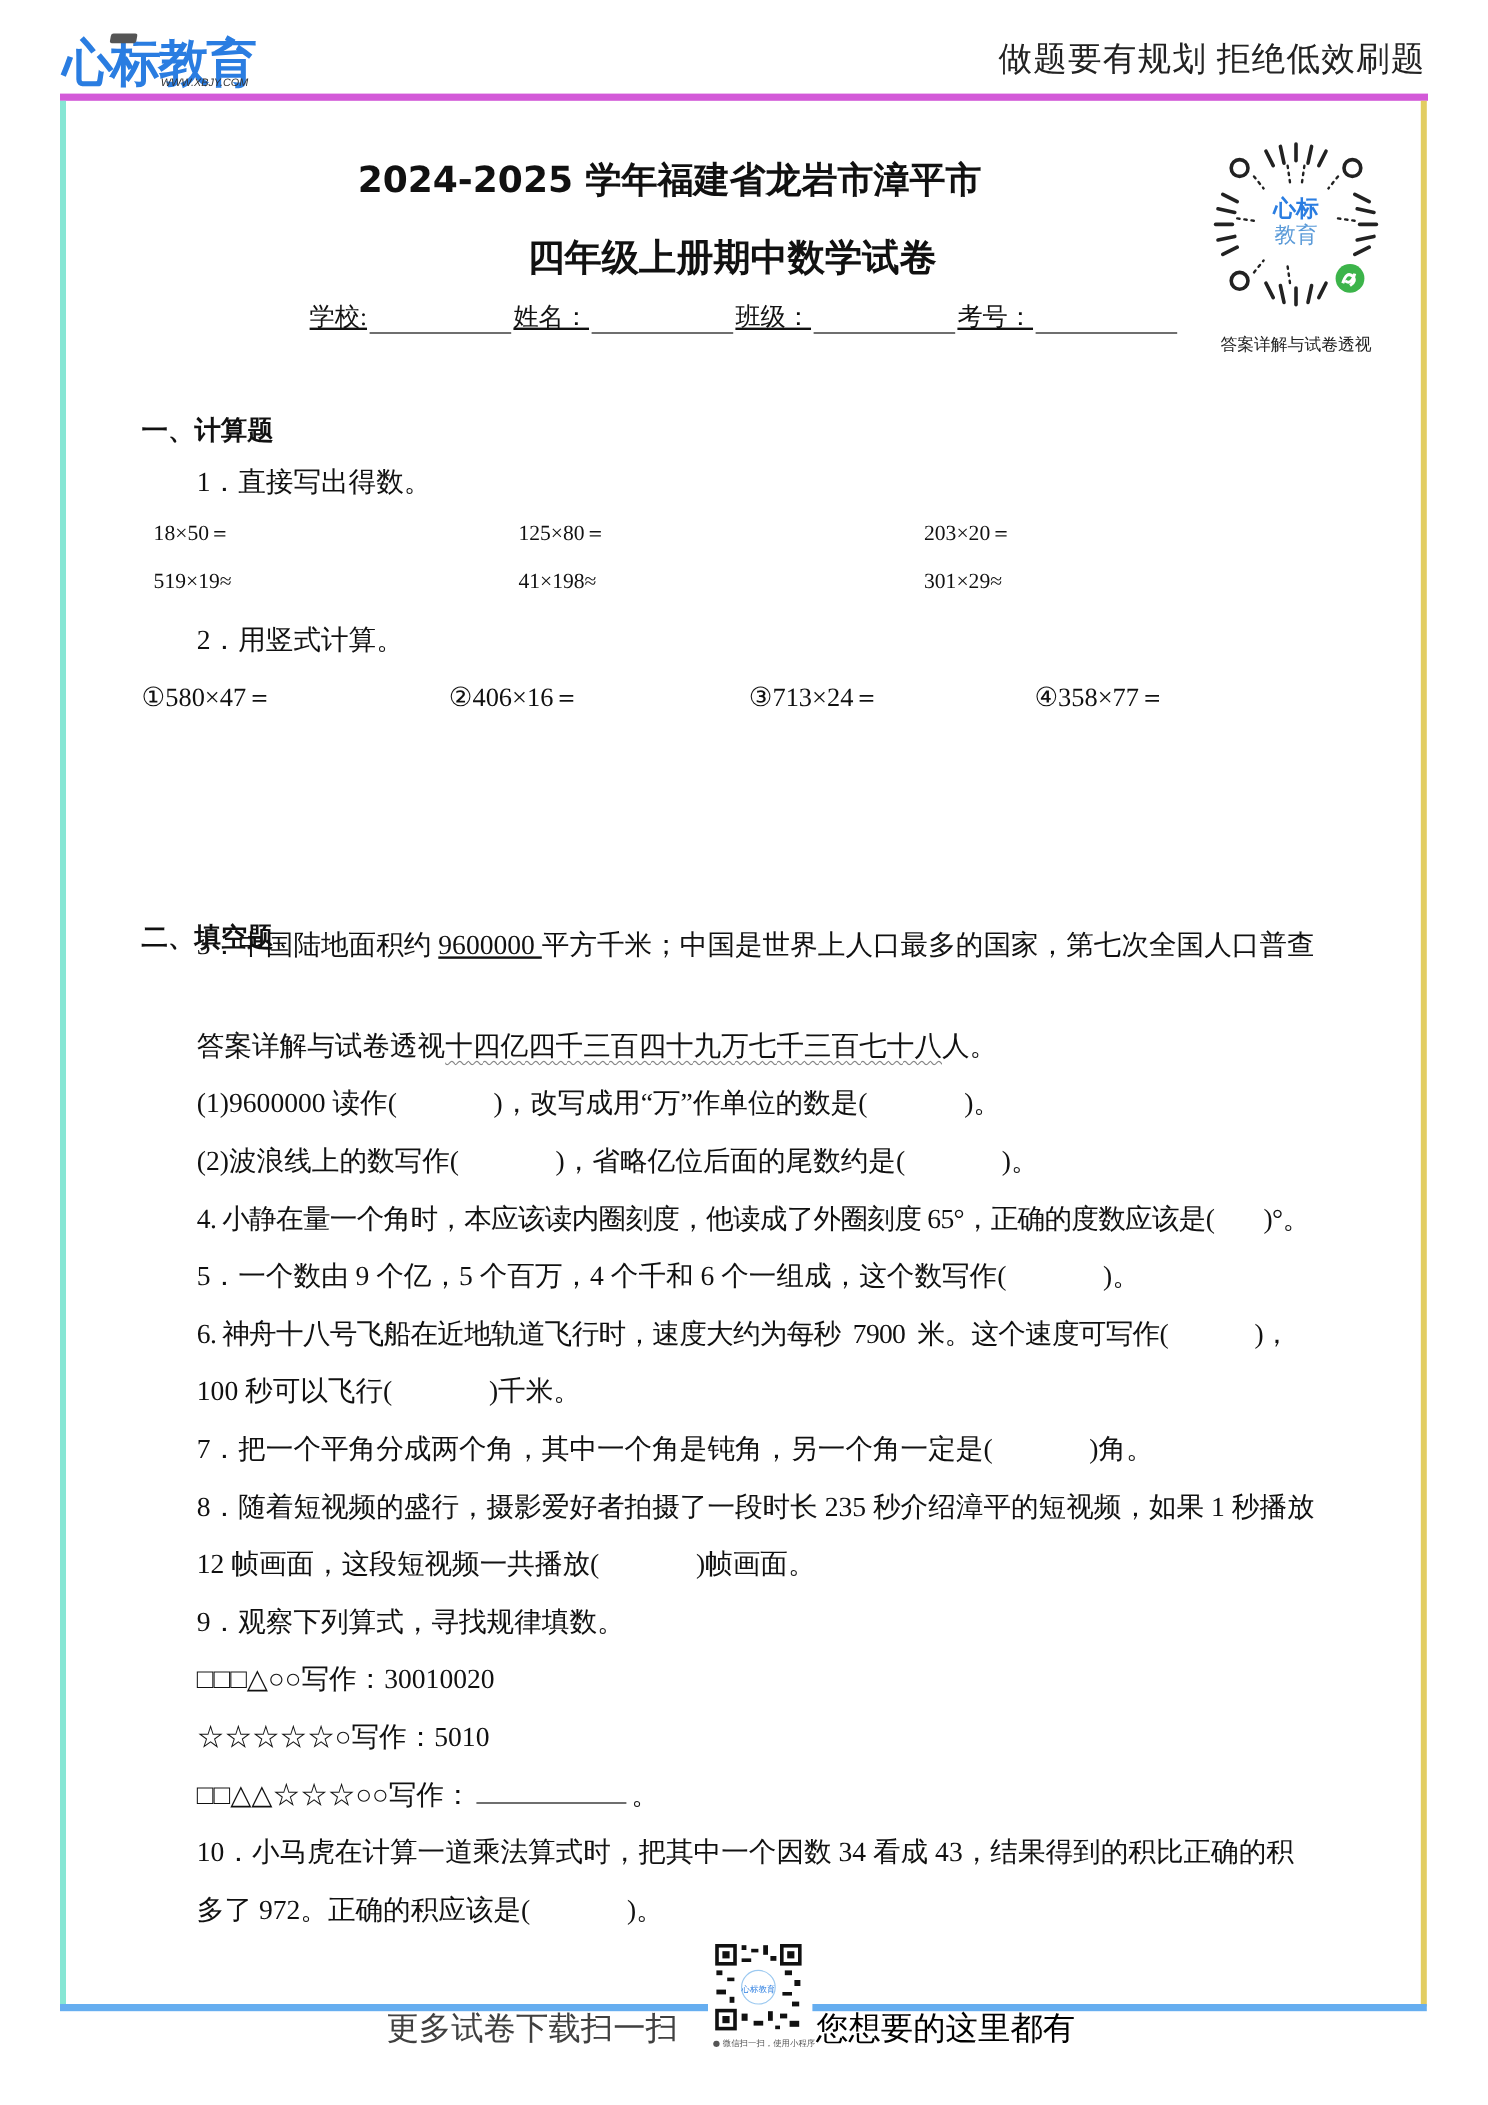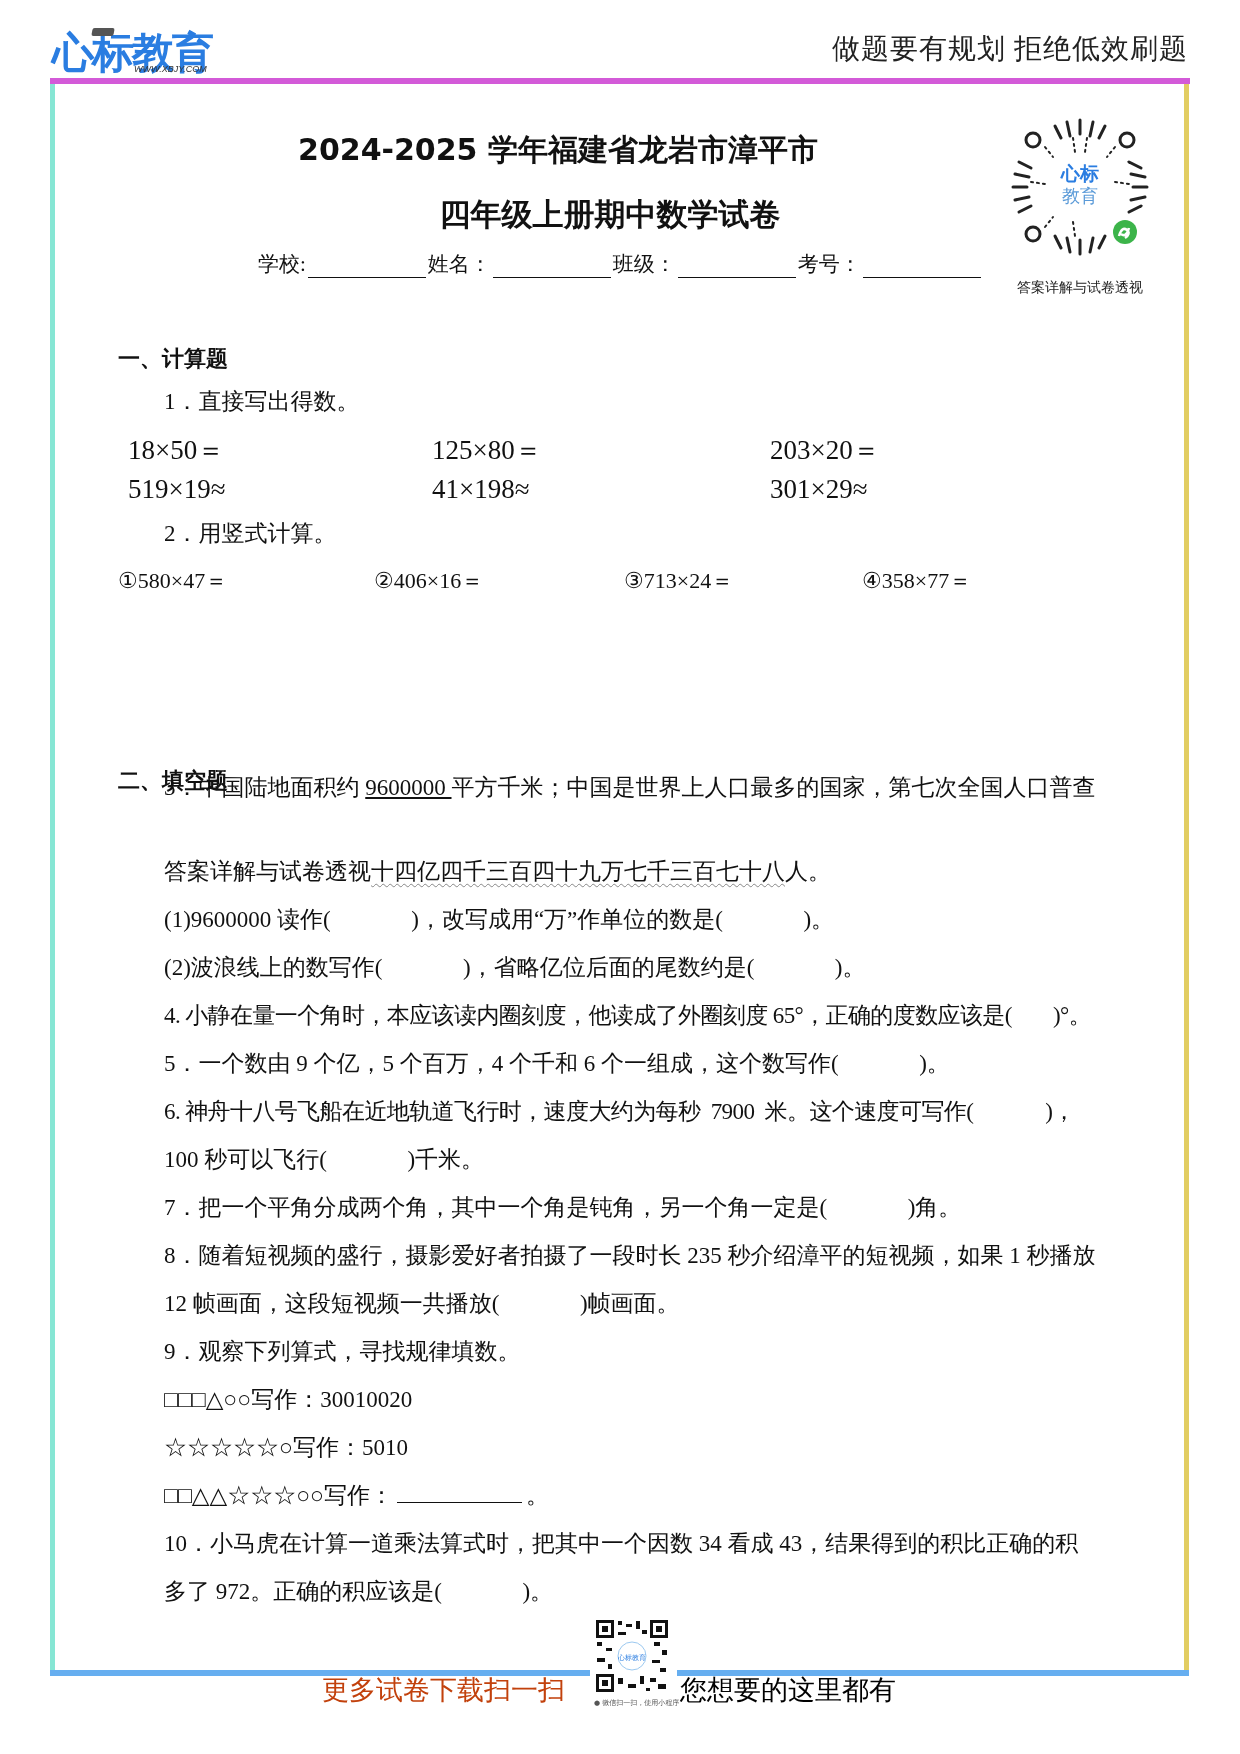--- a/index.html
+++ b/index.html
@@ -14,34 +14,34 @@
   .slogan{right:52px;top:30px;font-size:28px;color:#222;letter-spacing:1px;}
   .border-top{left:50px;top:78px;width:1140px;height:6px;background:#d35ad8;}
   .border-left{left:50px;top:84px;width:5px;height:1588px;background:#86e6d4;}
   .border-right{left:1184px;top:84px;width:5px;height:1588px;background:#e2cd62;}
   .border-bottom-l{left:50px;top:1670px;width:540px;height:6px;background:#66aef0;}
   .border-bottom-r{left:677px;top:1670px;width:512px;height:6px;background:#66aef0;}
   
   .title1{left:0;width:1136px;top:130px;text-align:center;font-size:30px;font-weight:bold;font-family:"DejaVu Sans",sans-serif;letter-spacing:0px;padding-left:-20px;}
   .title2{left:0;width:1240px;top:194px;text-align:center;font-size:31px;font-weight:bold;font-family:"DejaVu Sans",sans-serif;}
   .t-inner{display:inline-block;transform:translateX(-10px);}
-  .info-line{left:258px;top:250px;font-size:21px;display:flex;align-items:flex-end;}
+  .info-line{left:258px;top:250px;font-size:21px;display:flex;align-items:flex-end;text-decoration:underline;}
   .blank{display:inline-block;border-bottom:1.5px solid #111;height:20px;margin:0 2px;}
   
   .qr-box{left:1005px;top:112px;width:150px;height:150px;}
   .qr-caption{left:1000px;top:279px;font-size:14px;font-family:"DejaVu Sans",sans-serif;color:#222;width:160px;text-align:center;}
   
   .sec{left:118px;font-size:22px;font-weight:bold;font-family:"DejaVu Sans",sans-serif;}
   .line{left:118px;font-size:23px;white-space:nowrap;margin-left:46px;}
-  .calc{font-size:27px;white-space:nowrap;}
+  .calc{font-size:18px;white-space:nowrap;}
   .u{text-decoration:underline;}
   .wavy{text-decoration:underline wavy #888;text-decoration-thickness:1px;text-underline-offset:4px;}
   .ans-blank{display:inline-block;border-bottom:1.5px solid #111;width:125px;height:20px;margin:0 4px;}
   
-  .foot-left{left:322px;top:1672px;font-size:27px;font-family:"DejaVu Sans",sans-serif;color:#c2410c;}
+  .foot-left{left:322px;top:1672px;font-size:27px;font-family:"DejaVu Sans",sans-serif;color:#404040;}
   .foot-right{left:680px;top:1672px;font-size:27px;font-family:Liberation Mono, monospace;color:#000000;}
   .foot-qr{left:594px;top:1618px;width:76px;height:76px;}
   .foot-qr-cap{left:594px;top:1698px;width:80px;font-size:7px;color:#555;font-family:"DejaVu Sans",sans-serif;white-space:nowrap;}
 </style>
 </head>
 <body>
 
 <div class="abs logo">
   <span class="logo-main">心标教育</span>
   <span class="logo-url">WWW.XBJY.COM</span>

